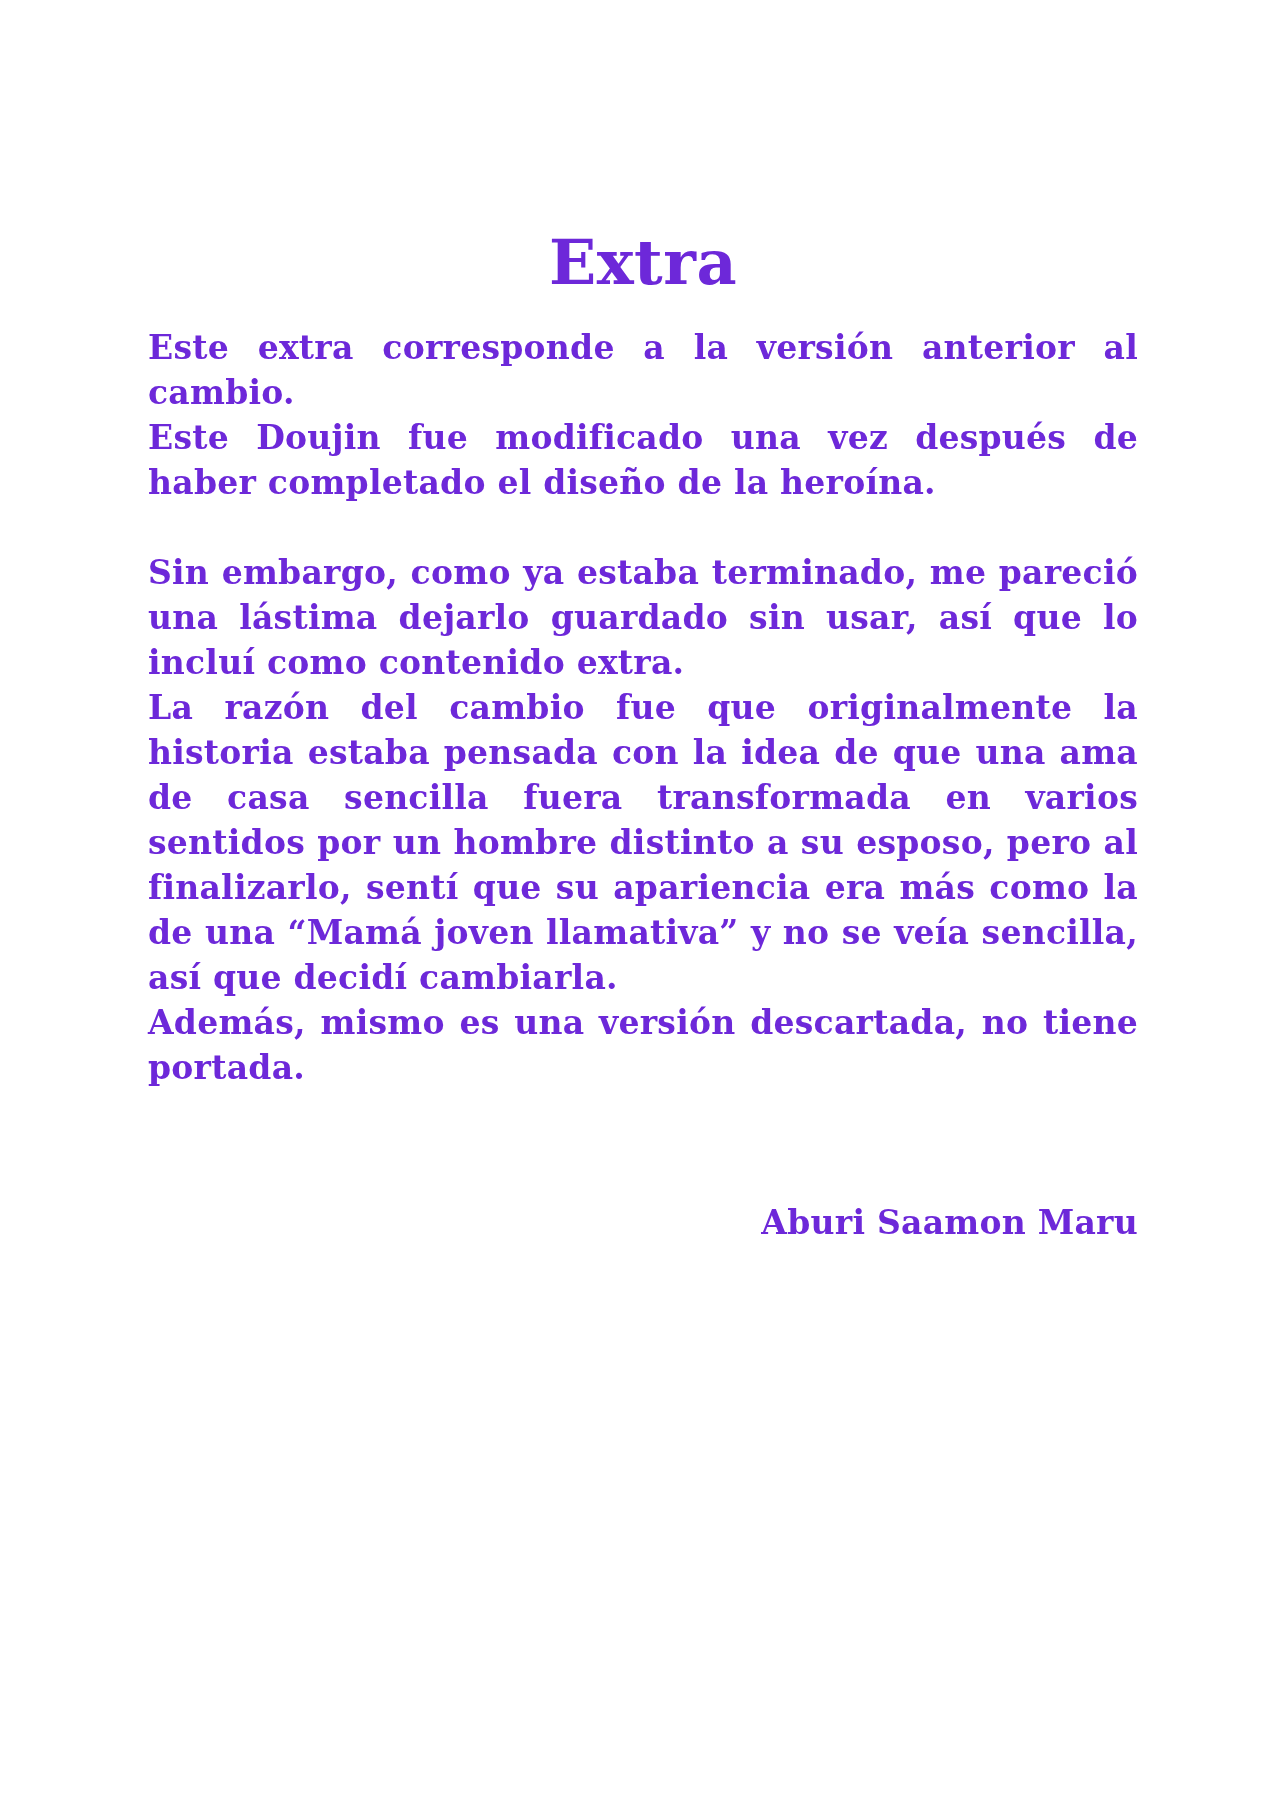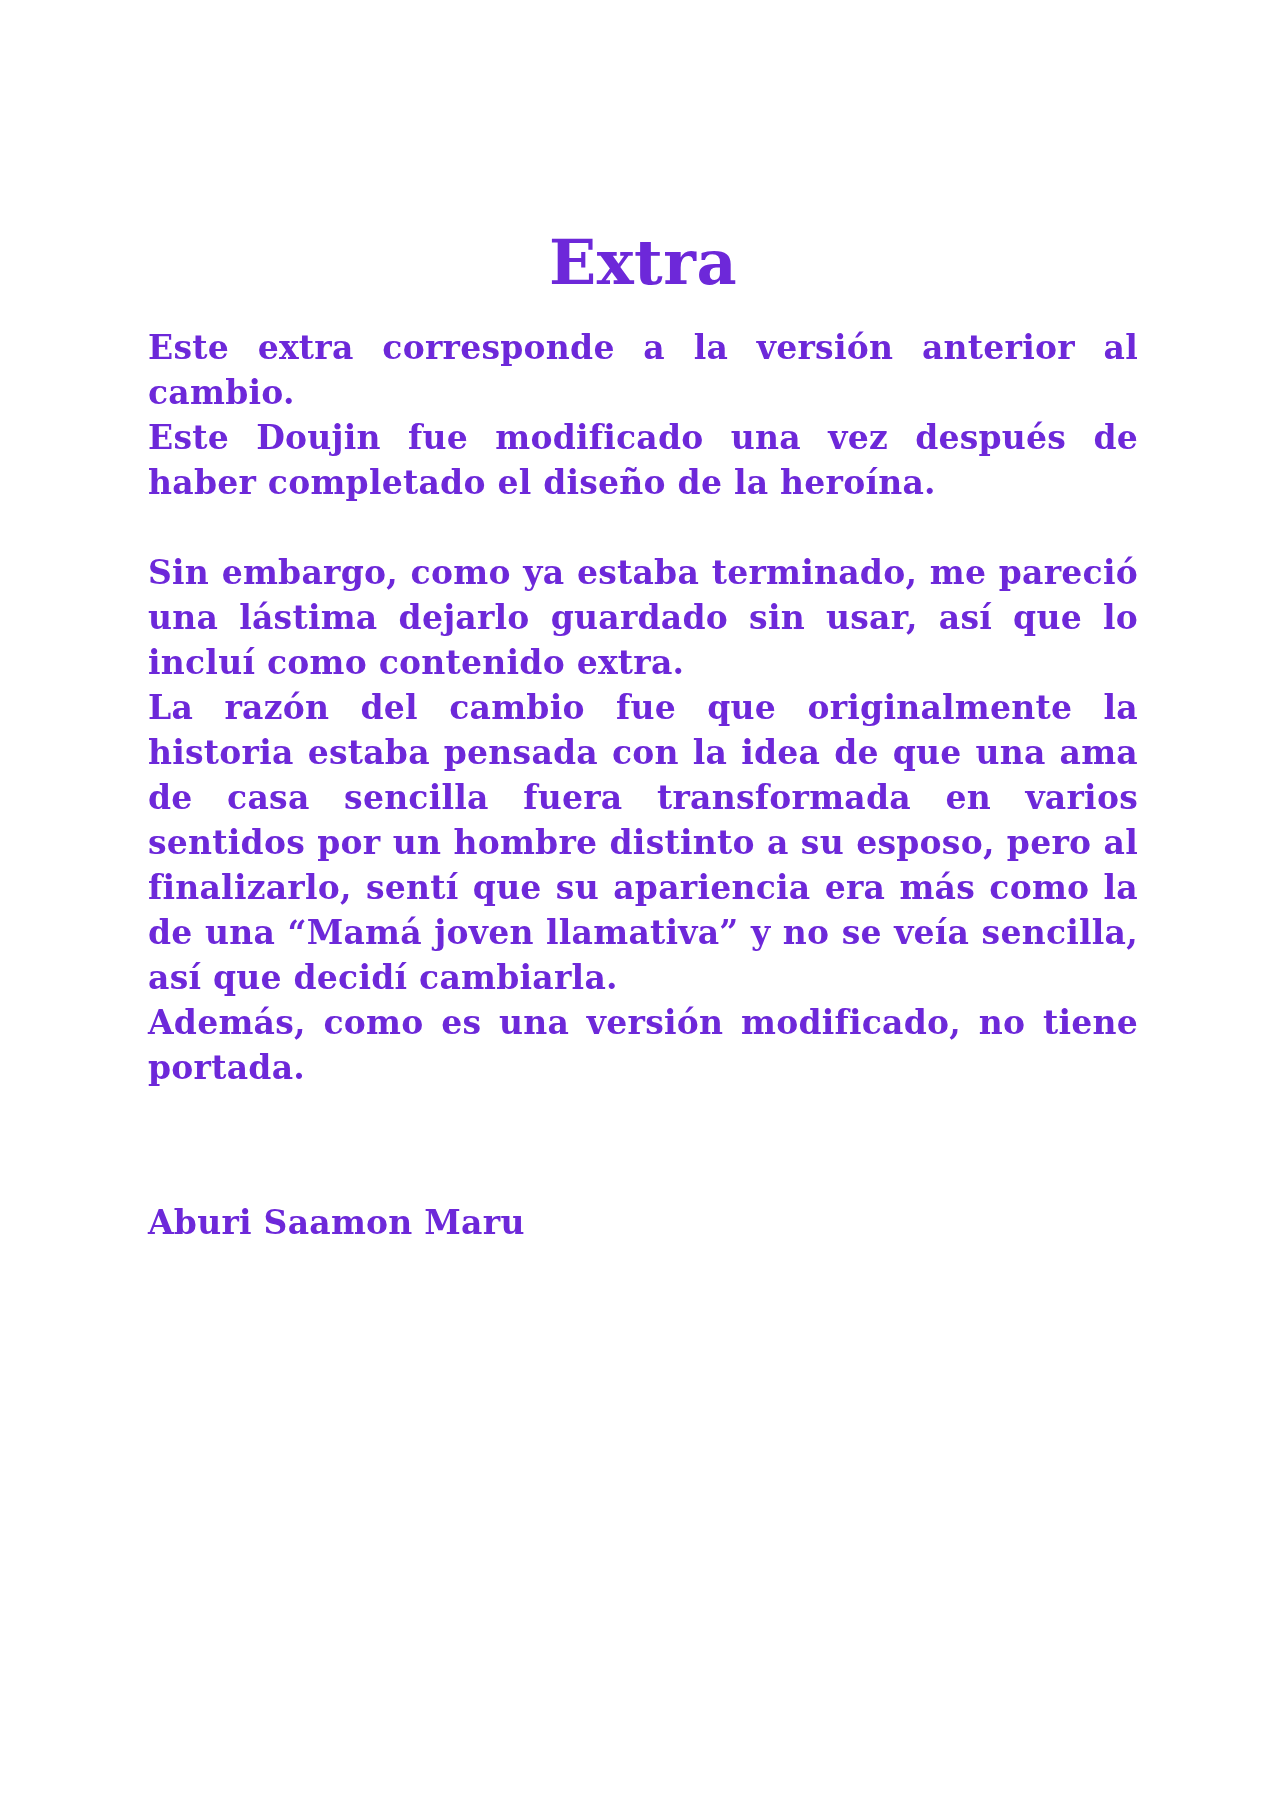--- a/index.html
+++ b/index.html
@@ -35,37 +35,38 @@
     margin: 0;
     letter-spacing: 0.25px;
   }
   .gap {
     margin-top: 45px; 
   }
   .signature {
     font-size: 33px;
     line-height: 45px;
     font-weight: bold;
+    text-align: right;
     margin-top: 110px;
     letter-spacing: 0.25px;
   }
 </style>
 </head>
 <body>
 
 <div class="page">
   <div class="content">
     <h1 class="title">Extra</h1>
 
     <p class="para">Este extra corresponde a la versión anterior al cambio.</p>
 
     <p class="para">Este Doujin fue modificado una vez después de haber completado el diseño de la heroína.</p>
 
     <p class="para gap">Sin embargo, como ya estaba terminado, me pareció una lástima dejarlo guardado sin usar, así que lo incluí como contenido extra.</p>
 
     <p class="para">La razón del cambio fue que originalmente la historia estaba pensada con la idea de que una ama de casa sencilla fuera transformada en varios sentidos por un hombre distinto a su esposo, pero al finalizarlo, sentí que su apariencia era más como la de una “Mamá joven llamativa” y no se veía sencilla, así que decidí cambiarla.</p>
 
 
-    <p class="para">Además, como es una versión modificado, no tiene portada.</p>
+    <p class="para">Además, mismo es una versión descartada, no tiene portada.</p>
 
     <div class="signature">Aburi Saamon Maru</div>
   </div>
 </div>
 
 </body></html>

